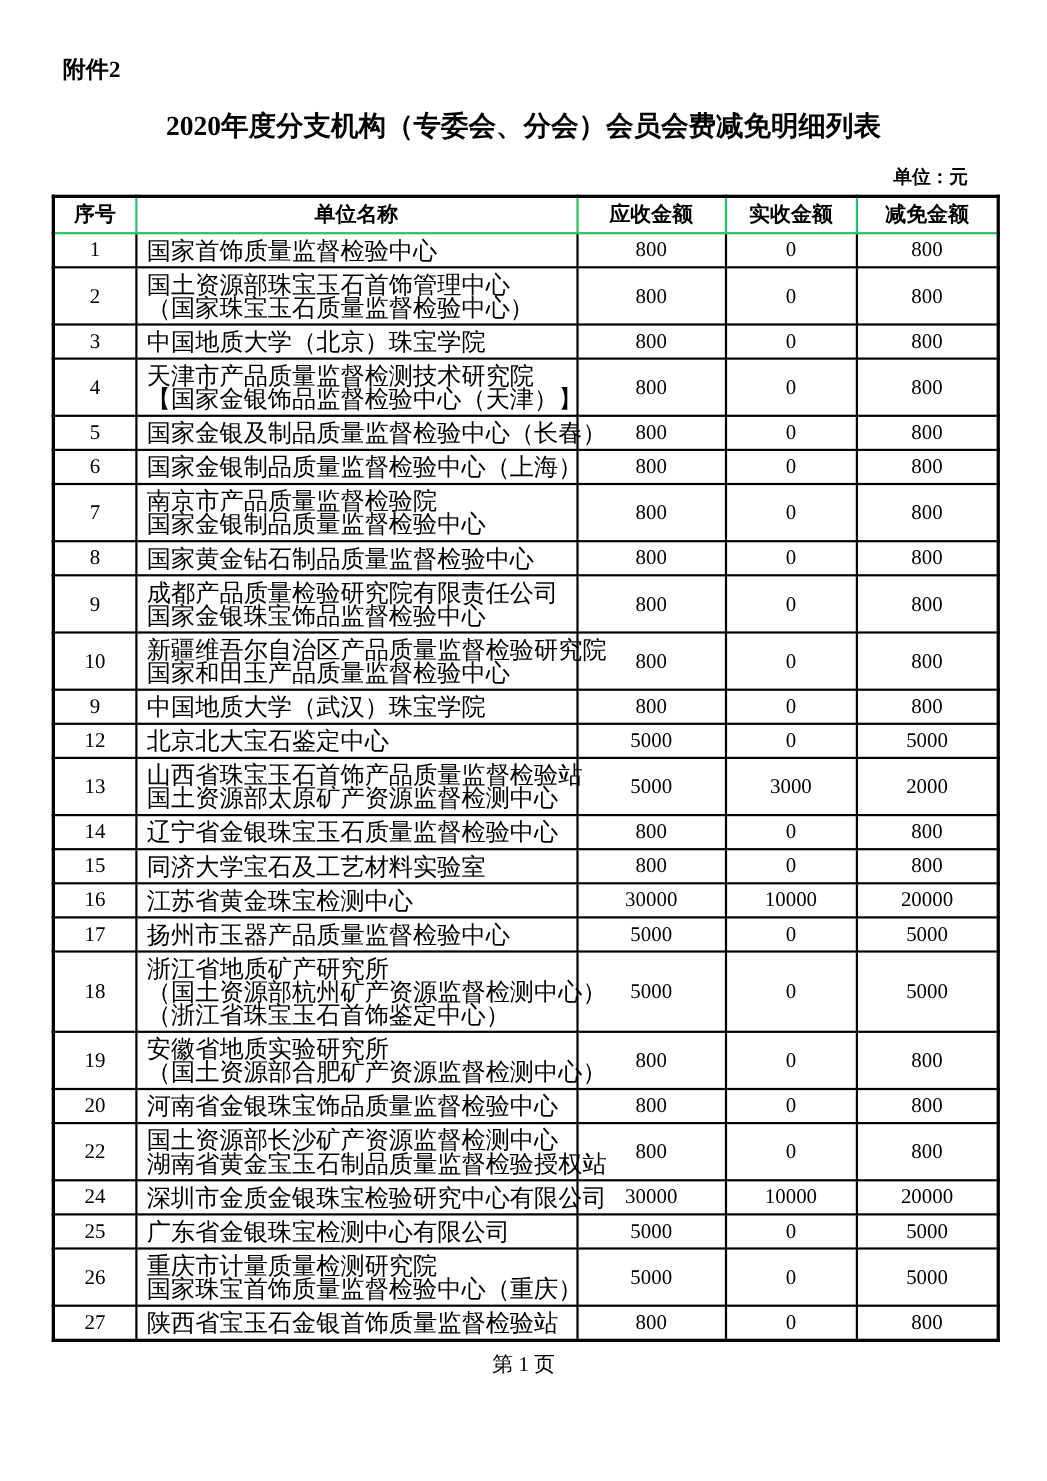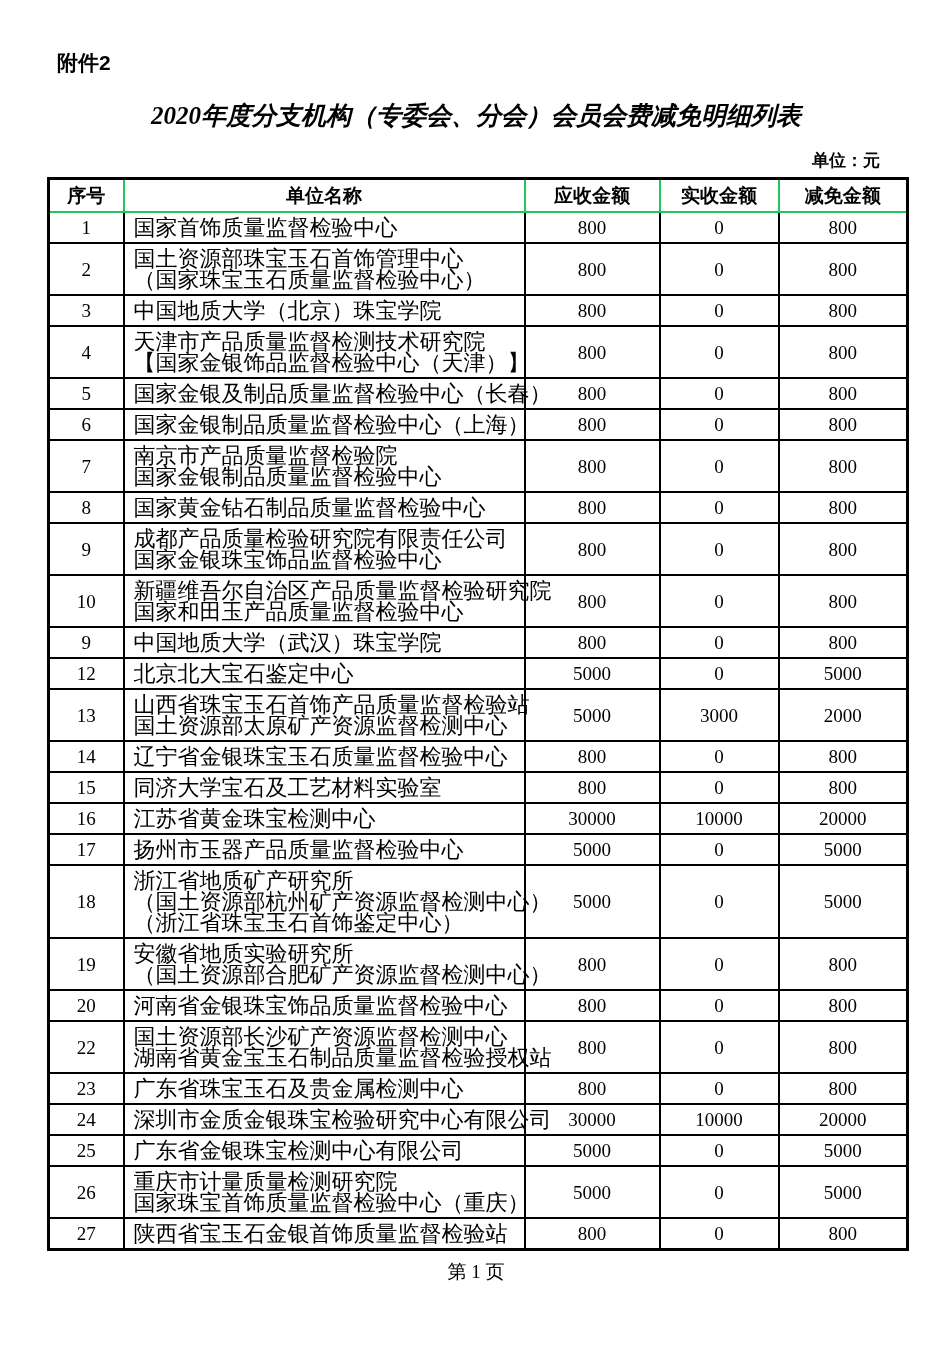--- a/index.html
+++ b/index.html
@@ -8,34 +8,33 @@
     height: 1346px;
     background: #ffffff;
     color: #000000;
     font-family: "Liberation Serif", "DejaVu Serif", serif;
     box-sizing: border-box;
     overflow: hidden;
   }
   .attachment-label {
     padding-top: 50px;
     margin-left: 57px;
-    font-family: Liberation Sans, sans-serif;
+    font-family: Liberation Serif, serif;
     font-weight: bold;
     font-size: 21px;
     line-height: 26px;
   }
   .doc-title {
     margin: 24px 0 0 0;
     width: 952px;
     text-align: center;
     font-family: "Liberation Serif", "DejaVu Serif", serif;
     font-weight: bold;
     font-size: 25px;
     line-height: 32px;
-    font-style: italic;
   }
   .unit-note {
     margin: 18px 72px 5px 47px;
     text-align: right;
     font-family: "Liberation Sans", "DejaVu Sans", sans-serif;
     font-weight: bold;
     font-size: 17px;
     line-height: 22px;
   }
   table.doc-table {
@@ -317,29 +316,20 @@
     <td>22</td>
     <td class="name-cell">
           <div class="name-line">国土资源部长沙矿产资源监督检测中心</div>
           <div class="name-line">湖南省黄金宝玉石制品质量监督检验授权站</div>
         </td>
     <td>800</td>
     <td>0</td>
     <td>800</td>
   </tr>
 
-  <tr>
-    <td>23</td>
-    <td class="name-cell">
-          <div class="name-line">广东省珠宝玉石及贵金属检测中心</div>
-        </td>
-    <td>800</td>
-    <td>0</td>
-    <td>800</td>
-  </tr>
 
   <tr>
     <td>24</td>
     <td class="name-cell">
           <div class="name-line">深圳市金质金银珠宝检验研究中心有限公司</div>
         </td>
     <td>30000</td>
     <td>10000</td>
     <td>20000</td>
   </tr>

